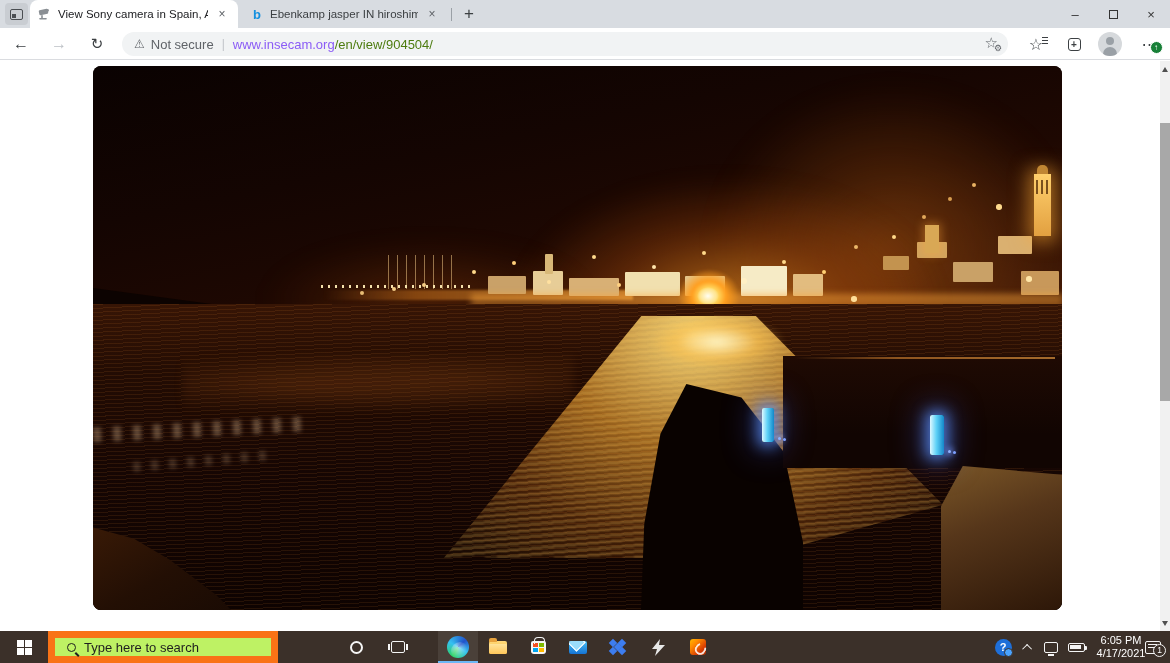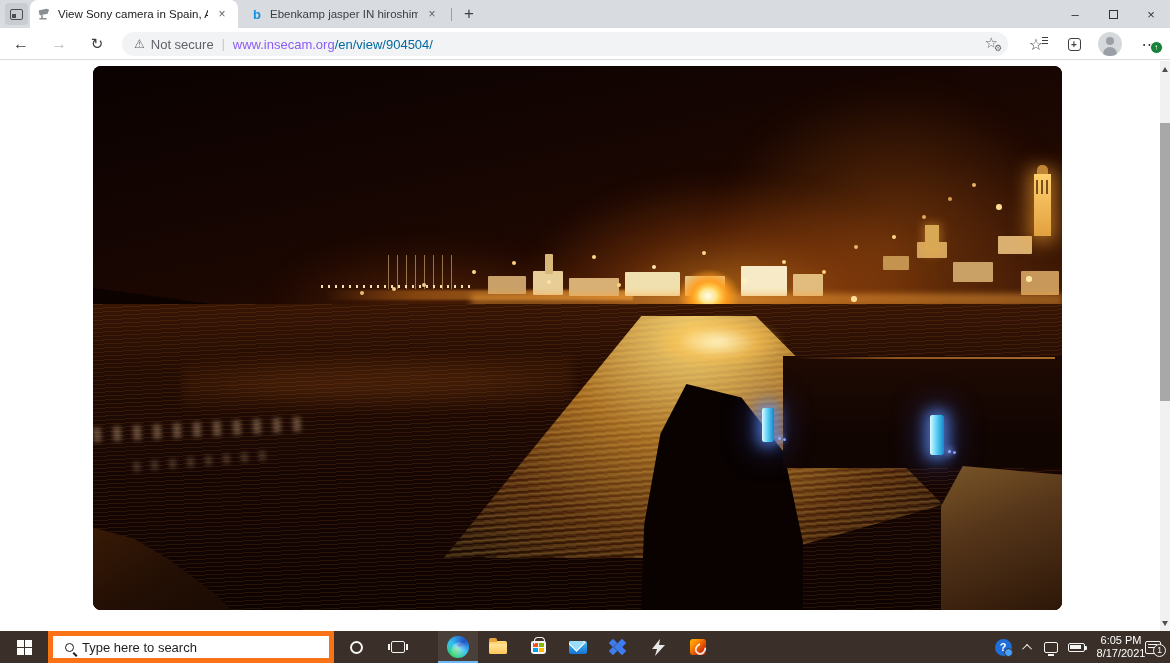--- a/index.html
+++ b/index.html
@@ -31,21 +31,21 @@
   #toolbar { position:absolute; left:0; top:28px; width:1170px; height:32px; background:#fff; border-bottom:1px solid #dadce0; }
   .navbtn { position:absolute; top:1px; width:30px; height:30px; display:flex; align-items:center; justify-content:center; font-size:16px; color:#3c4043; border-radius:50%; }
   #btn-back { left:6px; }
   #btn-fwd { left:44px; color:#bdc1c6; }
   #btn-refresh { left:82px; font-size:15px; }
   #urlbox { position:absolute; left:122px; top:4px; width:886px; height:24px; background:#f1f3f4; border-radius:12px; display:flex; align-items:center; padding:0 12px; font-size:13px; }
   #warn { color:#5f6368; font-size:12px; margin-right:6px; }
   #notsecure { color:#5f6368; }
   #url-sep { color:#c0c4c8; margin:0 8px; font-size:12px; }
   #url-domain { color:#8b5cf6; }
-  #url-path { color:#0369a1; }
+  #url-path { color:#4d7c0f; }
   #fav-star { position:absolute; right:10px; top:2px; font-size:15px; color:#5f6368; }
   #fav-star .mini-gear { position:absolute; right:-4px; bottom:-1px; font-size:9px; color:#5f6368; background:#f1f3f4; border-radius:50%; line-height:9px; }
   .tbicon { position:absolute; top:3px; width:28px; height:26px; display:flex; align-items:center; justify-content:center; color:#3c4043; }
   #hub-star { left:1022px; font-size:16px; position:absolute; }
   #hub-star .lines { position:absolute; right:2px; top:6px; width:6px; height:7px; background:repeating-linear-gradient(180deg,#3c4043 0 1px,transparent 1px 3px); }
   #collections { left:1060px; }
   .coll-glyph { width:13px; height:13px; border:1.6px solid #3c4043; border-radius:3px; position:relative; font-size:10px; font-weight:bold; display:flex; align-items:center; justify-content:center; background:#fff; }
   .coll-glyph::before { content:""; position:absolute; left:-4px; top:-4px; width:11px; height:11px; border:1.6px solid #3c4043; border-radius:3px; z-index:-1; }
   #avatar { left:1098px; top:4px; position:absolute; width:24px; height:24px; border-radius:50%; background:#d6d9dc; overflow:hidden; }
   #avatar::before { content:""; position:absolute; left:8px; top:5px; width:8px; height:8px; border-radius:50%; background:#9aa0a6; }
@@ -129,21 +129,21 @@
   .sb-arrow { position:absolute; left:2px; width:0; height:0; border-left:3px solid transparent; border-right:3px solid transparent; }
   #sb-up { top:6px; border-bottom:5px solid #505050; }
   #sb-down { bottom:5px; border-top:5px solid #505050; }
   #sb-thumb { position:absolute; left:0; top:62px; width:10px; height:278px; background:#a8a8a8; }
 
   
   #taskbar { position:absolute; left:0; top:631px; width:1170px; height:32px; background:#3b3029; color:#fff; }
   #start { position:absolute; left:0; top:0; width:48px; height:32px; display:flex; align-items:center; justify-content:center; }
   .win-logo { width:15px; height:15px; display:grid; grid-template-columns:7px 7px; grid-template-rows:7px 7px; gap:1px; }
   .win-logo span { background:#fff; }
-  #searchbox { position:absolute; left:48px; top:0; width:286px; height:32px; background:#ffffff; border:5px solid #f97316; display:flex; align-items:center; padding:0 8px; }
+  #searchbox { position:absolute; left:48px; top:0; width:230px; height:32px; background:#bef264; border:7px solid #f97316; display:flex; align-items:center; padding:0 8px; }
   .mag { width:9px; height:9px; border:1.6px solid #1f1f1f; border-radius:50%; position:relative; flex:none; margin:0 8px 0 4px; }
   .mag::after { content:""; position:absolute; left:8px; top:8px; width:5px; height:1.6px; background:#1f1f1f; transform:rotate(45deg); transform-origin:0 0; }
   #search-input { border:none; outline:none; background:transparent; font-size:13px; color:#1f1f1f; width:220px; font-family:"Liberation Sans",sans-serif; }
   #search-input::placeholder { color:#1f1f1f; opacity:1; }
   .tbtile { position:absolute; top:0; width:40px; height:32px; display:flex; align-items:center; justify-content:center; }
   #tile-cortana { left:336px; } #tile-taskview { left:378px; }
   .cortana-ring { width:13px; height:13px; border:2px solid #f5f5f5; border-radius:50%; }
   .taskview-glyph { width:14px; height:12px; border:1.5px solid #f5f5f5; border-radius:2px; position:relative; }
   .taskview-glyph::before { content:""; position:absolute; left:-4px; top:2px; width:2px; height:6px; background:#f5f5f5; }
   .taskview-glyph::after { content:""; position:absolute; right:-4px; top:2px; width:2px; height:6px; background:#f5f5f5; }
@@ -382,21 +382,21 @@
           <span class="chev"></span>
         </div>
       <div class="trayitem" id="tray-device">
           <span class="device-glyph"></span>
         </div>
       <div class="trayitem" id="tray-battery">
           <span class="battery-glyph"></span>
         </div>
       <div class="trayitem" id="tray-clock">
         <span>6:05 PM</span>
-        <span>8/17/2021</span>
+        <span>4/17/2021</span>
       </div>
       <div class="trayitem" id="tray-action">
         <span class="action-glyph">
             <i></i>
           <span class="action-badge">1</span>
         </span>
       </div>
     </div>
   </div>
 

